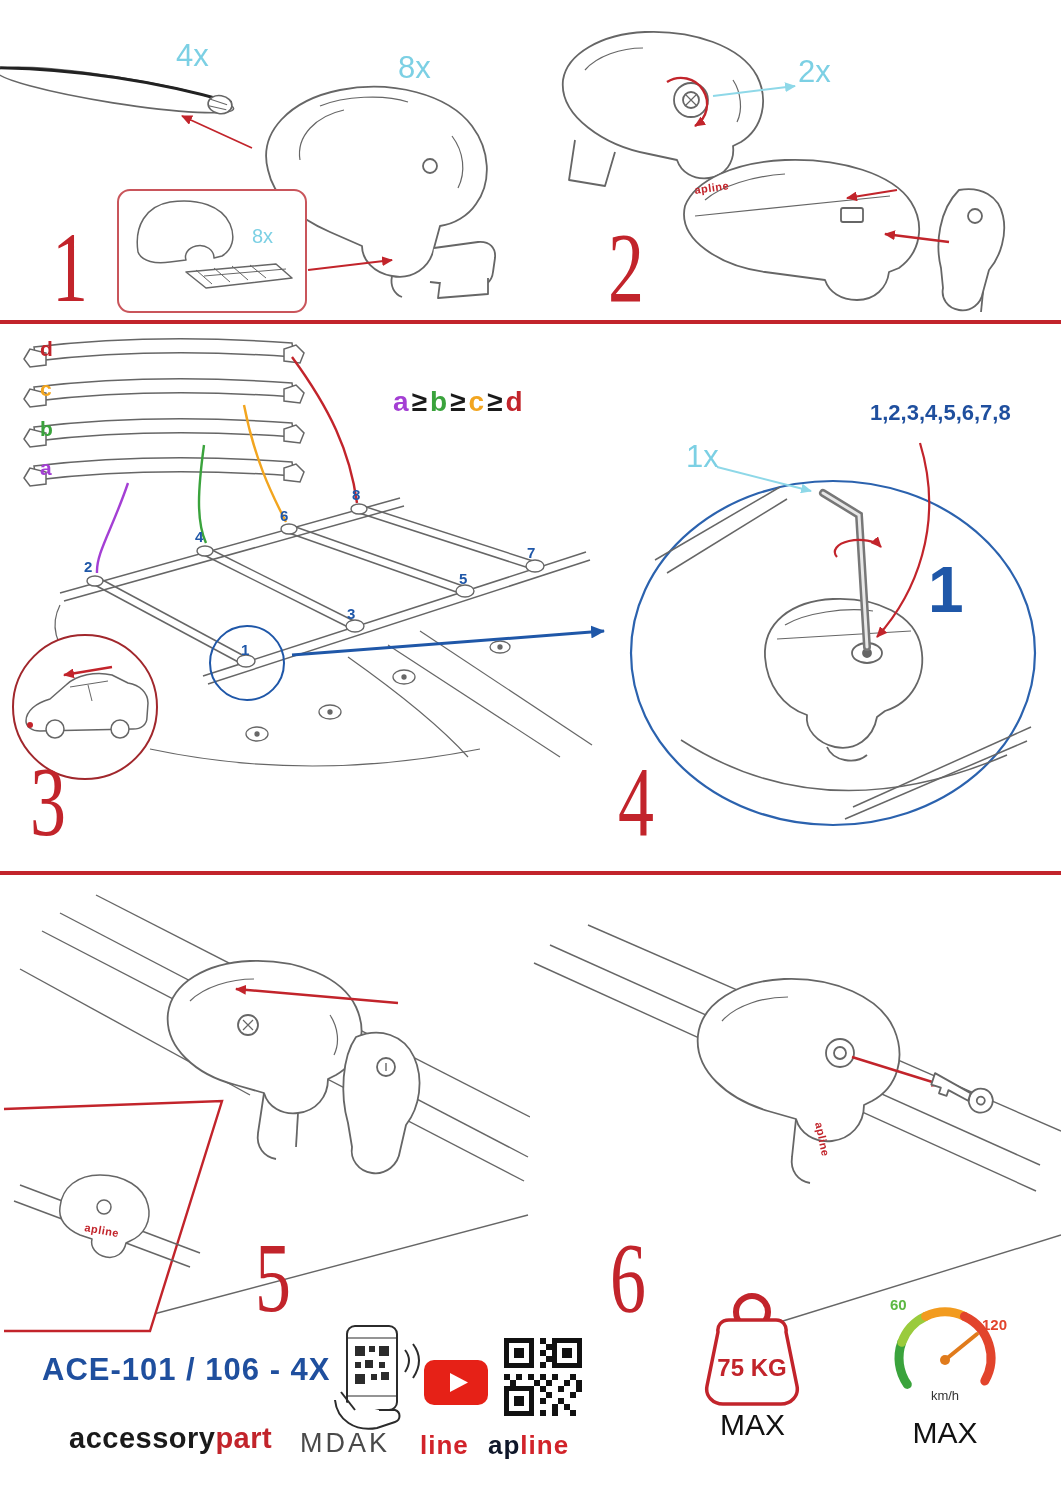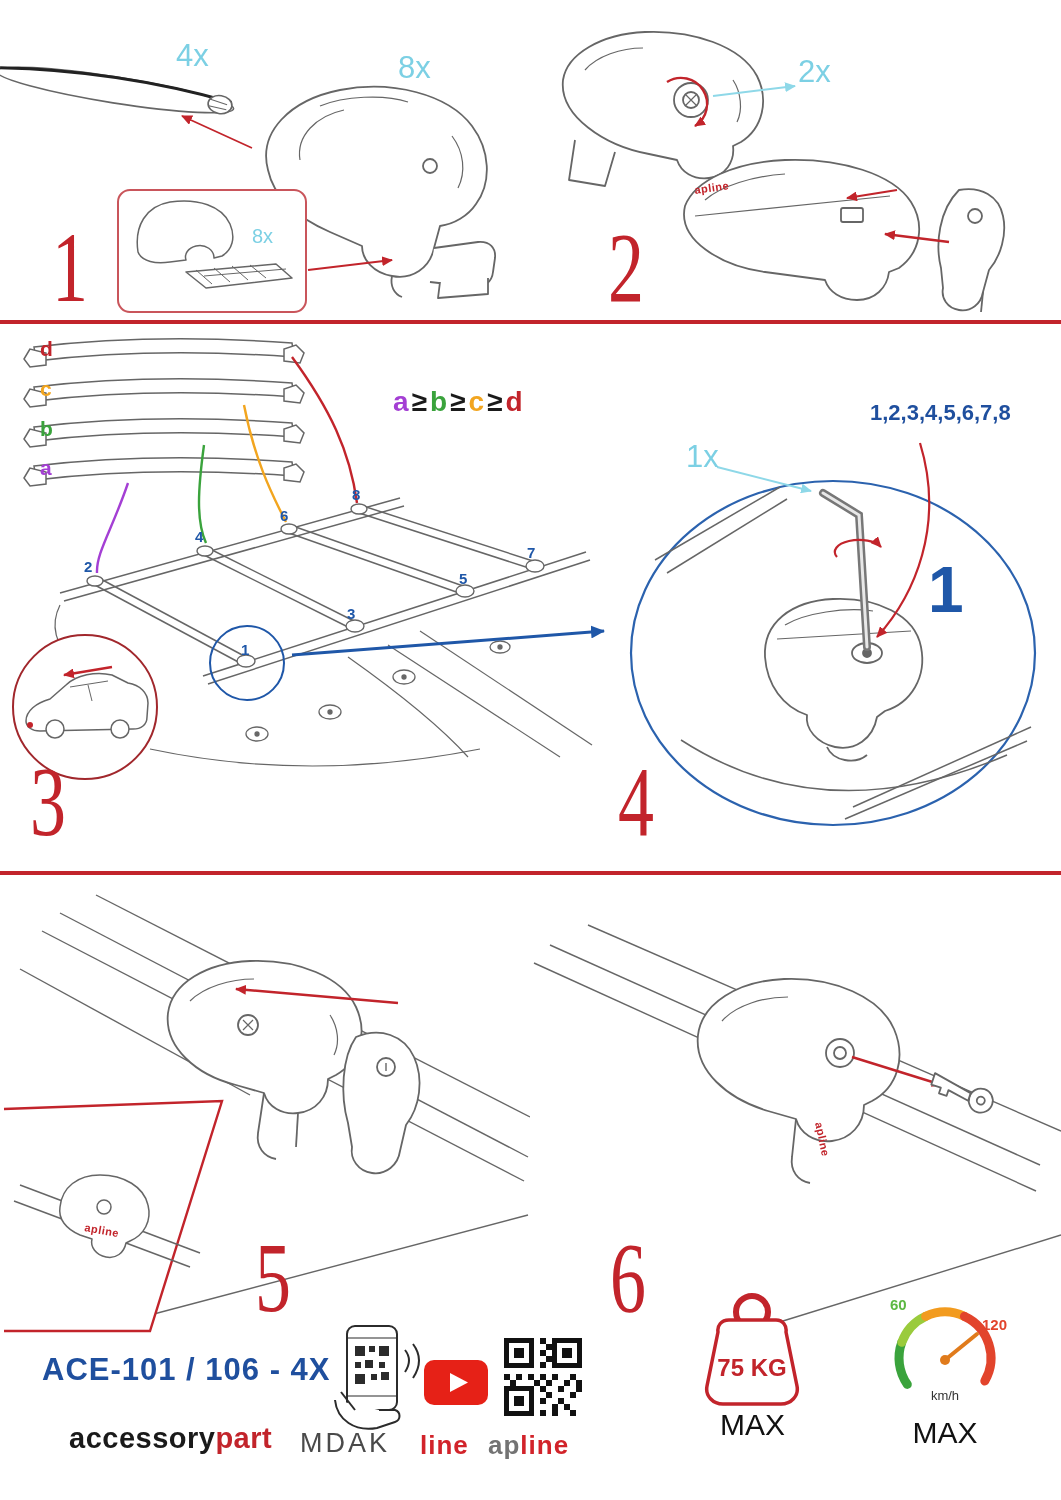--- a/index.html
+++ b/index.html
@@ -18,21 +18,21 @@
   .formula { position:absolute; font-size:28px; font-weight:bold; letter-spacing:3px; line-height:1; }
   .formula .fa { color:#a43fd4; } .formula .fge { color:#1a1a1a; }
   .formula .fb { color:#3aa33c; } .formula .fc { color:#f2a51f; } .formula .fd { color:#c2242b; }
   .footer { position:absolute; left:0; top:1280px; width:1061px; height:220px; }
   .model { position:absolute; left:42px; top:72px; color:#1f4f9e; font-weight:bold; font-size:31px; letter-spacing:1px; }
   .brand { position:absolute; left:42px; top:142px; font-size:29px; font-weight:bold; letter-spacing:0.5px;margin-left:27px; }
   .brand .b1 { color:#1a1a1a; } .brand .b2 { color:#c2242b; }
   .logo-mdak { position:absolute; left:300px; top:148px; font-size:27px; font-weight:normal; color:#4a4a4a; letter-spacing:3px; }
   .logo-ipqi { position:absolute; left:420px; top:150px; font-size:26px; font-weight:bold; color:#d2232a; letter-spacing:1px; }
   .logo-apline { position:absolute; left:488px; top:150px; font-size:26px; font-weight:bold; letter-spacing:1px; }
-  .logo-apline .b1 { color:#737373; } .logo-apline .b2 { color:#d2232a;margin-top:12px; }
+  .logo-apline .b1 { color:#0f172a; } .logo-apline .b2 { color:#d2232a;margin-top:12px; }
   .max-label { position:absolute; font-size:30px; font-weight:normal; color:#111; text-align:center; }
   svg text { font-family:"Liberation Sans", sans-serif; }
   .t-pos { font-size:15px; font-weight:bold; fill:#1f57a8; }
   .t-brand-mark { font-size:11px; font-weight:bold; fill:#c2242b; letter-spacing:0.5px; }
   .t-weight { font-size:24px; font-weight:bold; fill:#c2242b; }
   .t-gauge-low { font-size:15px; font-weight:bold; fill:#5cb842; }
   .t-gauge-high { font-size:15px; font-weight:bold; fill:#e2442c; }
   .t-kmh { font-size:13px; fill:#333; }
 </style>
 </head>

